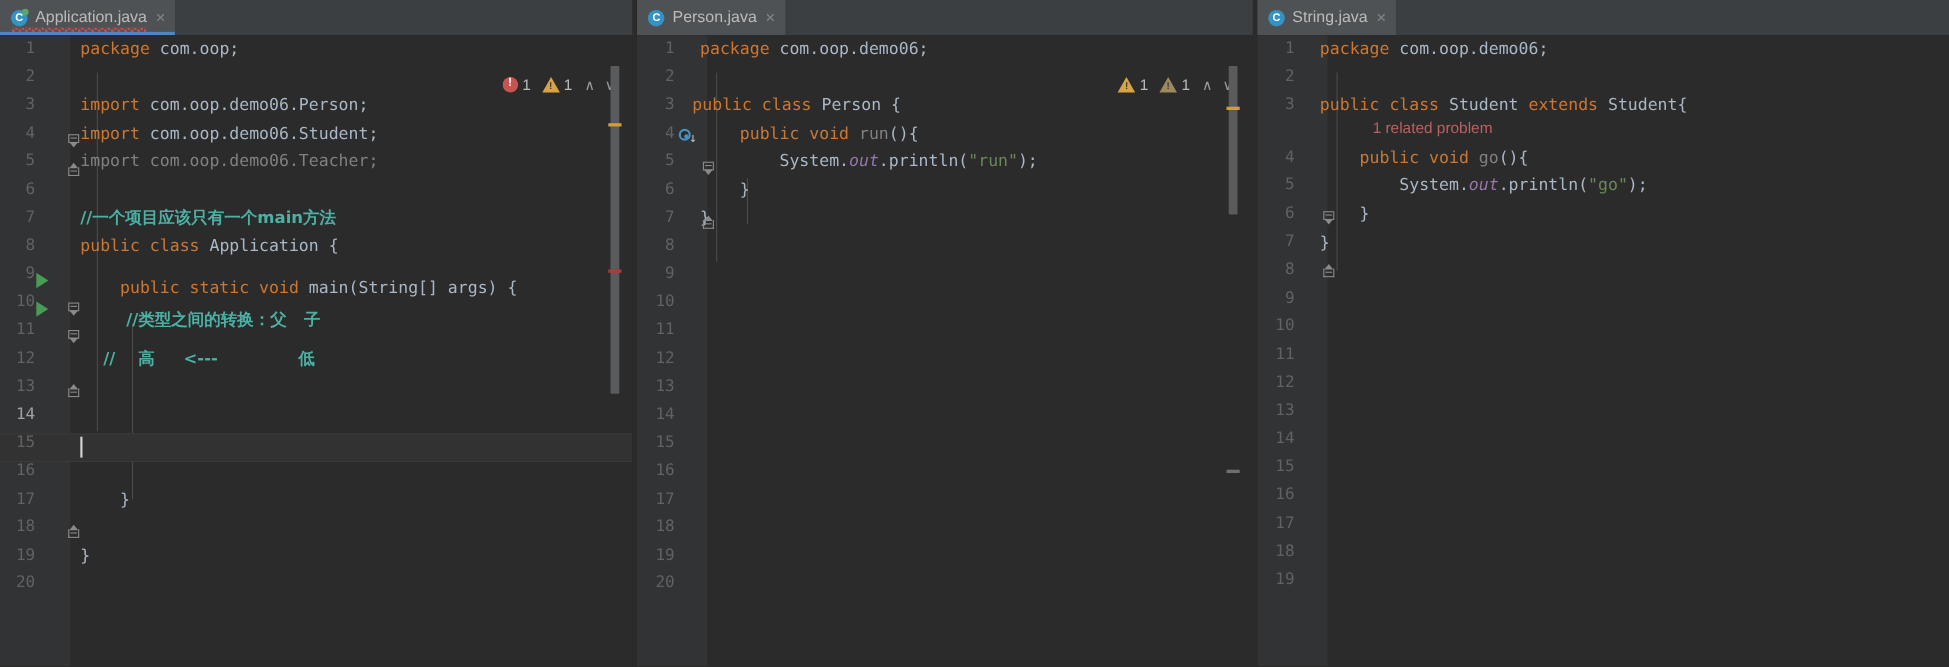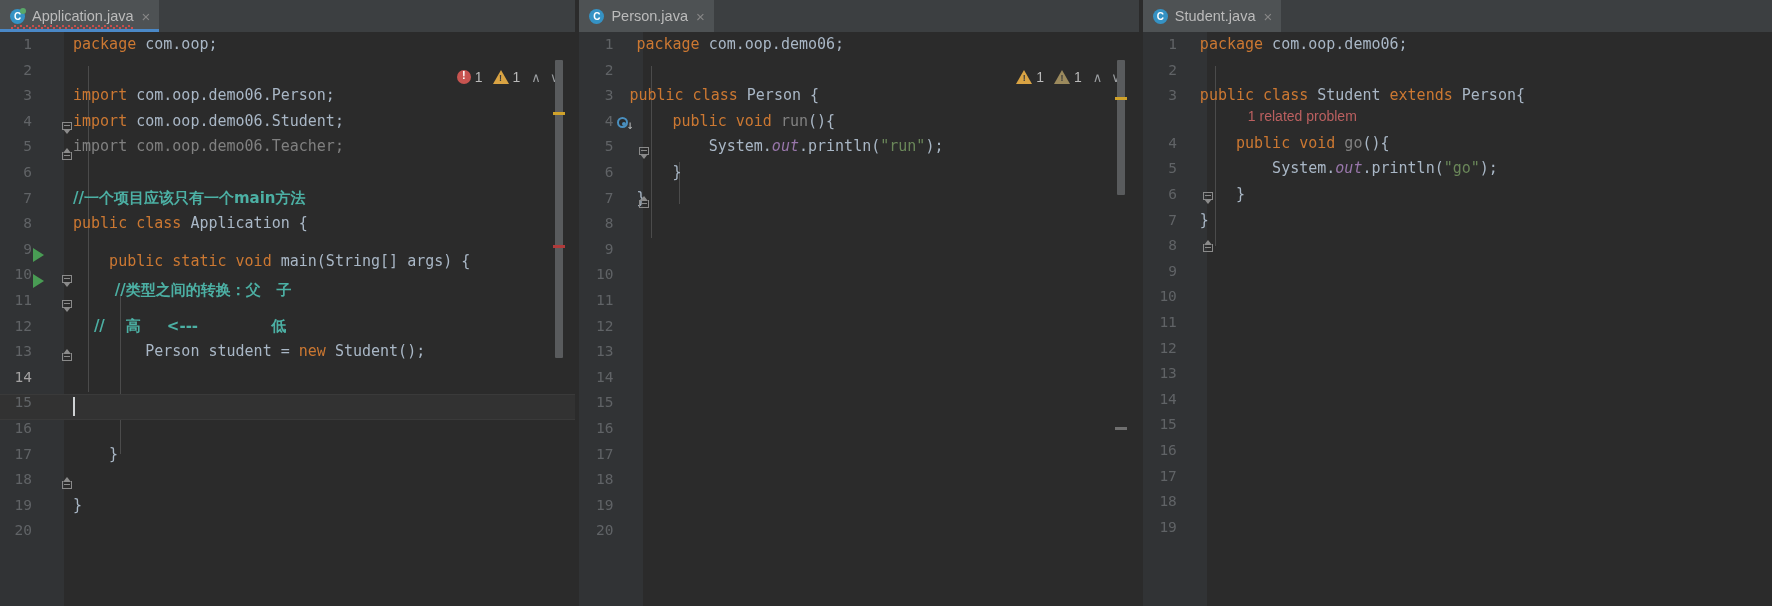--- a/index.html
+++ b/index.html
@@ -151,21 +151,20 @@
           <div class="lineno" style="left: 8px; width: 24px; top: 183.2px;">8</div>
           <div class="srcline" style="left: 73px; top: 179.2px;"><span class="kw">public class </span><span class="txt">Application {</span></div>
           <div class="lineno" style="left: 8px; width: 24px; top: 208.8px;">9</div>
           <div class="srcline" style="left: 73px; top: 204.8px; margin-top: 12px;"><span class="kw">    public static void </span><span class="txt">main(String[] args) {</span></div>
           <div class="lineno" style="left: 8px; width: 24px; top: 234.4px;">10</div>
           <div class="srcline" style="left: 73px; top: 246px;"><span class="cmt-zh">        //类型之间的转换：父   子</span></div>
           <div class="lineno" style="left: 8px; width: 24px; top: 260px;">11</div>
           <div class="lineno" style="left: 8px; width: 24px; top: 285.6px;">12</div>
           <div class="srcline" style="left: 73px; top: 281.6px;"><span class="cmt-zh">    //    高     &lt;---              低</span></div>
           <div class="lineno" style="left: 8px; width: 24px; top: 311.2px;">13</div>
-          <div class="srcline" style="left: 73px; top: 307.2px;"><span class="txt">        Person student = </span><span class="kw">new </span><span class="txt">Student();</span></div>
           <div class="lineno cur" style="left: 8px; width: 24px; top: 336.8px;">14</div>
           <div class="lineno" style="left: 8px; width: 24px; top: 362.4px;">15</div>
           <div class="lineno" style="left: 8px; width: 24px; top: 388px;">16</div>
           <div class="lineno" style="left: 8px; width: 24px; top: 413.6px;">17</div>
           <div class="srcline" style="left: 73px; top: 409.6px;"><span class="txt">    }</span></div>
           <div class="lineno" style="left: 8px; width: 24px; top: 439.2px;">18</div>
           <div class="lineno" style="left: 8px; width: 24px; top: 464.8px;">19</div>
           <div class="srcline" style="left: 73px; top: 460.8px;"><span class="txt">}</span></div>
           <div class="lineno" style="left: 8px; width: 24px; top: 490.4px;">20</div>
         </div>
@@ -292,35 +291,35 @@
     </div>
   </div>
 
   <div class="splitter"></div>
 
   <div class="panel p3">
 
     <div class="tabstrip">
       <div class="tab active" style="left:0;">
         <span class="tabicon icon-c">C</span>
-        <span class="tablabel">Student.java</span>
+        <span class="tablabel">String.java</span>
         <span class="tabclose">×</span>
       </div>
     </div>
 
     <div class="editor">
       <div class="gutter" style="left:0;width:64px;"></div>
       <div class="vguide" style="left:72px;top:34px;height:180px;"></div>
 
       <div class="code" id="code-2">
           <div class="lineno" style="left: 8px; width: 26px; top: 4px;">1</div>
           <div class="srcline" style="left: 57px; top: 0px;"><span class="kw">package </span><span class="txt">com.oop.demo06;</span></div>
           <div class="lineno" style="left: 8px; width: 26px; top: 29.6px;">2</div>
           <div class="lineno" style="left: 8px; width: 26px; top: 55.2px;">3</div>
-          <div class="srcline" style="left: 57px; top: 51.2px;"><span class="kw">public class </span><span class="txt">Student </span><span class="kw">extends </span><span class="txt">Person{</span></div>
+          <div class="srcline" style="left: 57px; top: 51.2px;"><span class="kw">public class </span><span class="txt">Student </span><span class="kw">extends </span><span class="txt">Student{</span></div>
           <div class="lineno" style="left: 8px; width: 26px; top: 102.8px;">4</div>
           <div class="srcline" style="left: 57px; top: 98.8px;"><span class="kw">    public void </span><span class="unused">go</span><span class="txt">(){</span></div>
           <div class="lineno" style="left: 8px; width: 26px; top: 128.4px;">5</div>
           <div class="srcline" style="left: 57px; top: 124.4px;"><span class="txt">        System.</span><span class="stat">out</span><span class="txt">.println(</span><span class="str">"go"</span><span class="txt">);</span></div>
           <div class="lineno" style="left: 8px; width: 26px; top: 154px;">6</div>
           <div class="srcline" style="left: 57px; top: 150px;"><span class="txt">    }</span></div>
           <div class="lineno" style="left: 8px; width: 26px; top: 179.6px;">7</div>
           <div class="srcline" style="left: 57px; top: 175.6px;"><span class="txt">}</span></div>
           <div class="lineno" style="left: 8px; width: 26px; top: 205.2px;">8</div>
           <div class="lineno" style="left: 8px; width: 26px; top: 230.8px;">9</div>

